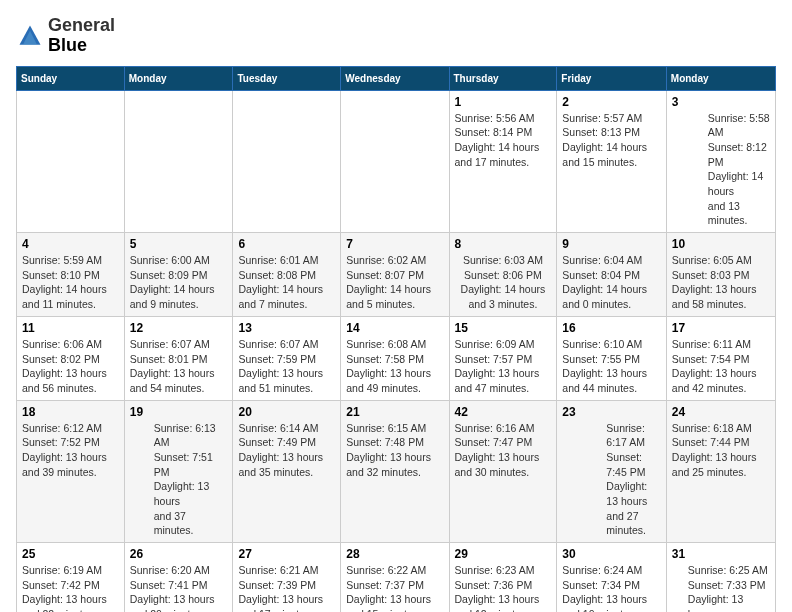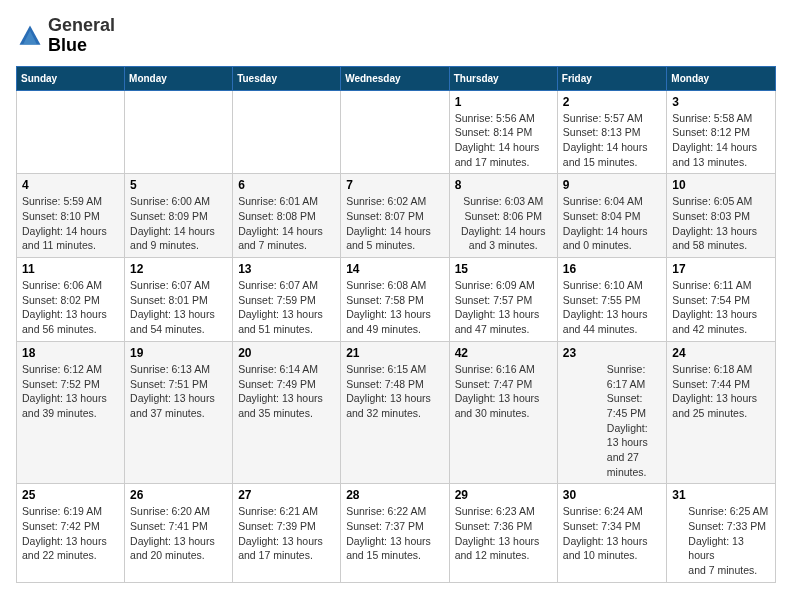--- a/index.html
+++ b/index.html
@@ -127,21 +127,21 @@
         </td>
         <td>
           <div class="day-number">2</div>
           <div class="day-info" style="white-space: pre-line;">Sunrise: 5:57 AM
 Sunset: 8:13 PM
 Daylight: 14 hours
 and 15 minutes.</div>
         </td>
         <td>
           <div class="day-number">3</div>
-          <div class="day-info" style="white-space: pre-line;">Sunrise: 5:58 AM
+          <div class="day-info" style="white-space: pre-line; margin-left: 36px;">Sunrise: 5:58 AM
 Sunset: 8:12 PM
 Daylight: 14 hours
 and 13 minutes.</div>
         </td>
       </tr>
       <tr>
         <td>
           <div class="day-number">4</div>
           <div class="day-info" style="white-space: pre-line;">Sunrise: 5:59 AM
 Sunset: 8:10 PM
@@ -245,21 +245,21 @@
       <tr>
         <td>
           <div class="day-number">18</div>
           <div class="day-info" style="white-space: pre-line;">Sunrise: 6:12 AM
 Sunset: 7:52 PM
 Daylight: 13 hours
 and 39 minutes.</div>
         </td>
         <td>
           <div class="day-number">19</div>
-          <div class="day-info" style="white-space: pre-line;">Sunrise: 6:13 AM
+          <div class="day-info" style="white-space: pre-line; margin-left: 24px;">Sunrise: 6:13 AM
 Sunset: 7:51 PM
 Daylight: 13 hours
 and 37 minutes.</div>
         </td>
         <td>
           <div class="day-number">20</div>
           <div class="day-info" style="white-space: pre-line;">Sunrise: 6:14 AM
 Sunset: 7:49 PM
 Daylight: 13 hours
 and 35 minutes.</div>

